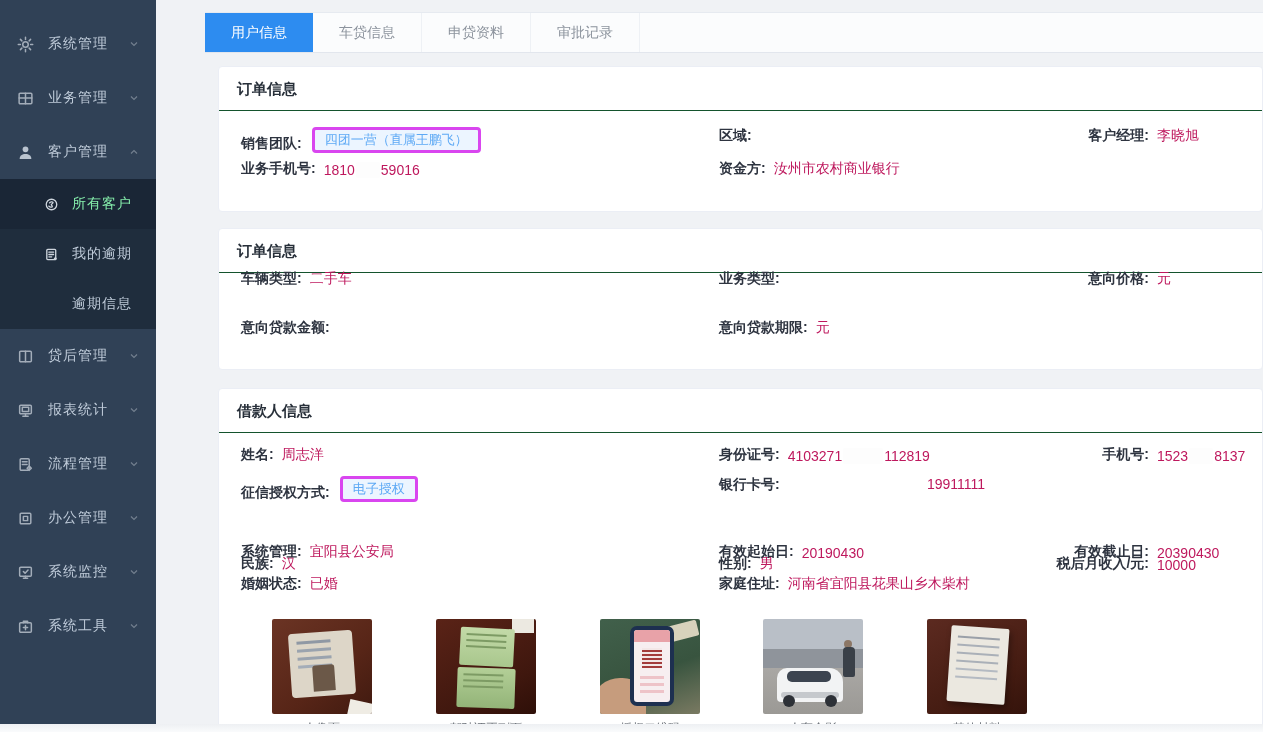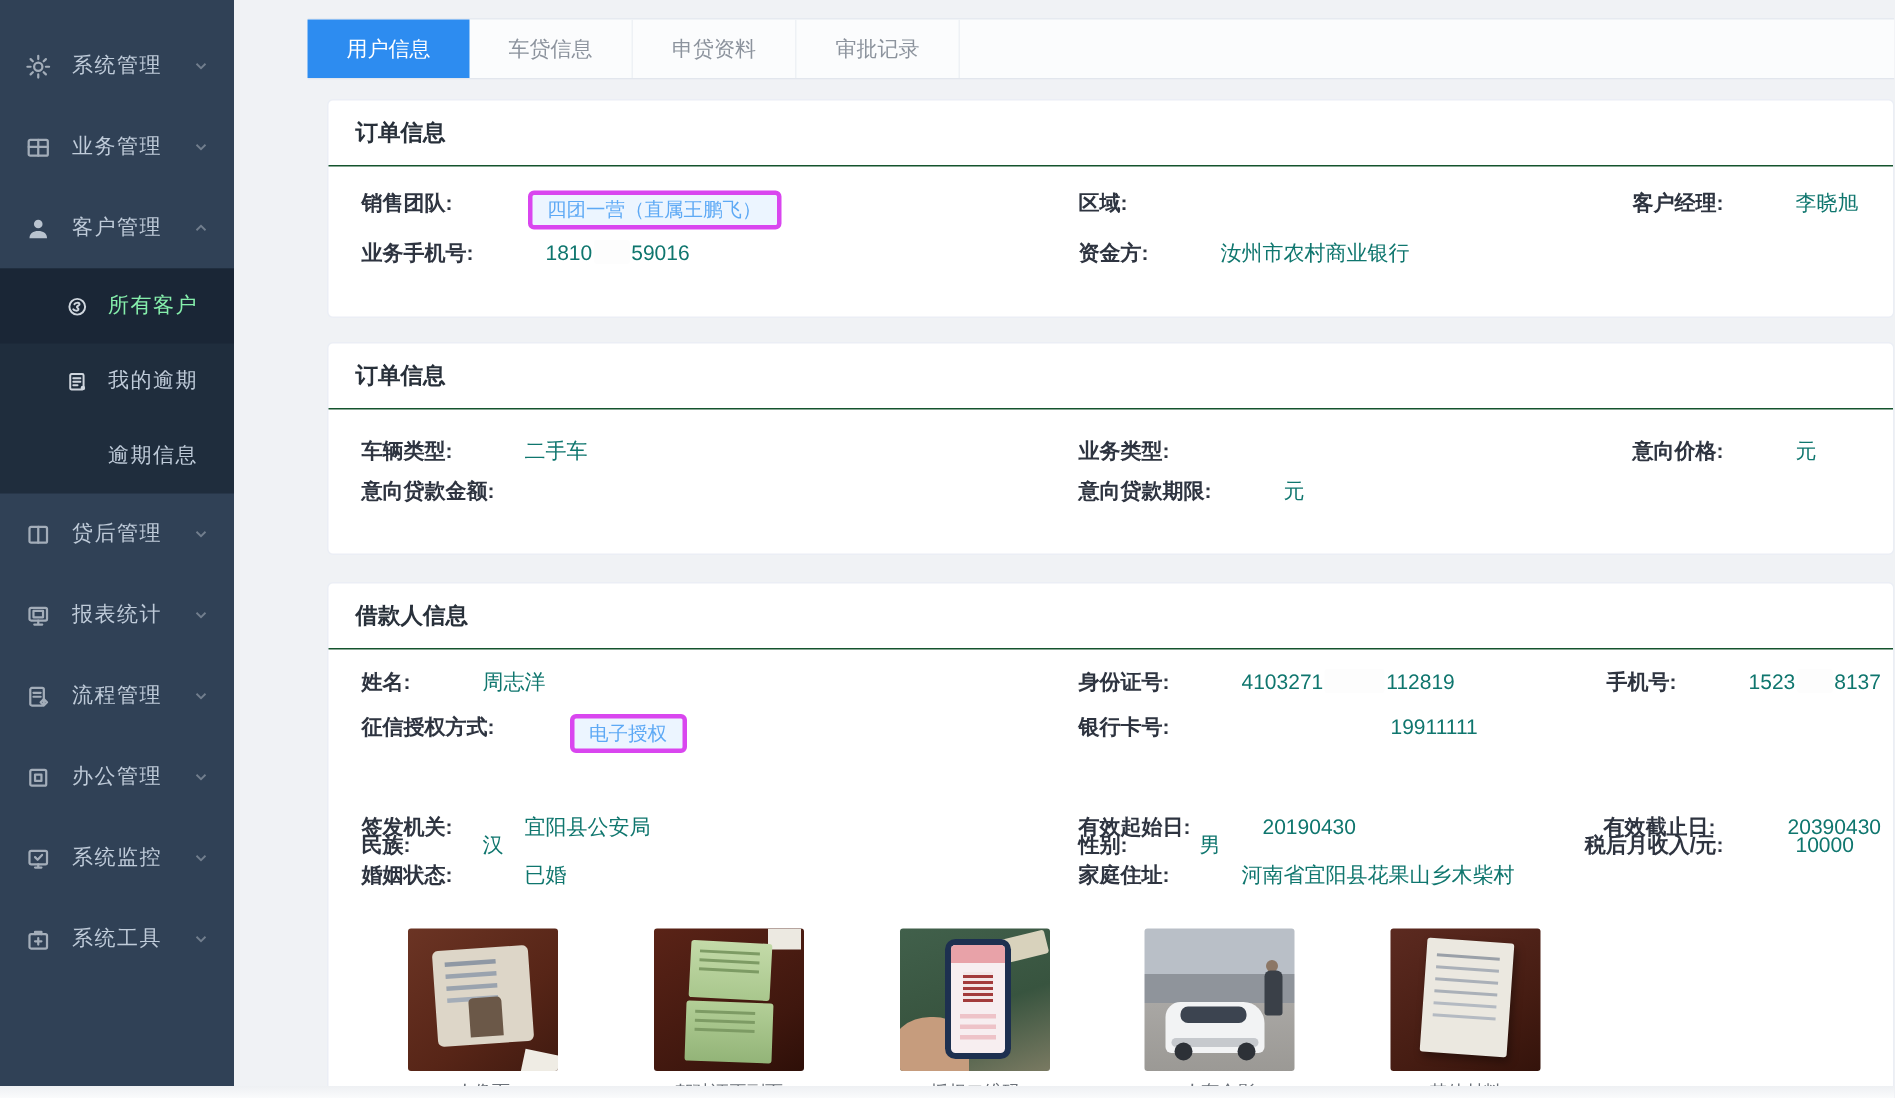--- a/index.html
+++ b/index.html
@@ -48,27 +48,27 @@
   
   .card {
     position:absolute; left:218px; right:0; background:#ffffff;
     border:1px solid #ebeef5; border-radius:4px;
   }
   .card-title {
     height:44px; line-height:44px; padding-left:18px; font-weight:bold;
     font-size:15px; color:#28303a; border-bottom:1px solid #14532d;
   }
   .row { position:absolute; left:0; right:0; height:22px; }
-  .cell { position:absolute; top:0; display:flex; align-items:flex-start; white-space:nowrap;gap:40px; }
+  .cell { position:absolute; top:0; display:flex; align-items:flex-end; white-space:nowrap; }
   .cell.c1 { left:22px;  width:430px; }
   .cell.c2 { left:460px; width:430px;padding-left:40px; }
   .cell.c3 { left:700px; width:335px; }
   .cell.c3 .lbl { width:230px; text-align:right; }
   .lbl { font-weight:bold; color:#2e3440; }
-  .val { color:#0f766e; margin-left:8px; }
+  .val { color:#be185d; margin-left:8px; }
   .mask {
     display:inline-block; width:24px; height:16px; background:#fdfdfd;
     border-radius:2px; margin:0 1px; vertical-align:-3px;
   }
   .mask.wide { width:40px; }
   .tagc {
     display:inline-flex; align-items:center; margin-left:10px; height:26px;
     padding:0 10px; background:#ecf5ff; border:3px solid #d946ef;
     border-radius:4px; color:#5da9f5; font-size:13px;
   }
@@ -300,21 +300,21 @@
     <div class="cell c2">
       <span class="lbl">资金方:</span>
       <span class="val">汝州市农村商业银行</span>
     </div>
   </div>
 </div>
 
 <div class="card" style="top:228px; height:142px;">
   <div class="card-title">订单信息</div>
 
-  <div class="row" style="top:63px;">
+  <div class="row" style="top:41px;">
     <div class="cell c1">
       <span class="lbl">车辆类型:</span>
       <span class="val">二手车</span>
     </div>
     <div class="cell c2">
       <span class="lbl">业务类型:</span>
       <span class="val"></span>
     </div>
     <div class="cell c3">
       <span class="lbl">意向价格:</span>
@@ -376,21 +376,21 @@
       <span class="val">男</span>
     </div>
     <div class="cell c3">
       <span class="lbl">税后月收入/元:</span>
       <span class="val">10000</span>
     </div>
   </div>
 
   <div class="row" style="top:154px;">
     <div class="cell c1">
-      <span class="lbl">签发机关:</span>
+      <span class="lbl">系统管理:</span>
       <span class="val">宜阳县公安局</span>
     </div>
     <div class="cell c2">
       <span class="lbl">有效起始日:</span>
       <span class="val">20190430</span>
     </div>
     <div class="cell c3">
       <span class="lbl">有效截止日:</span>
       <span class="val">20390430</span>
     </div>

